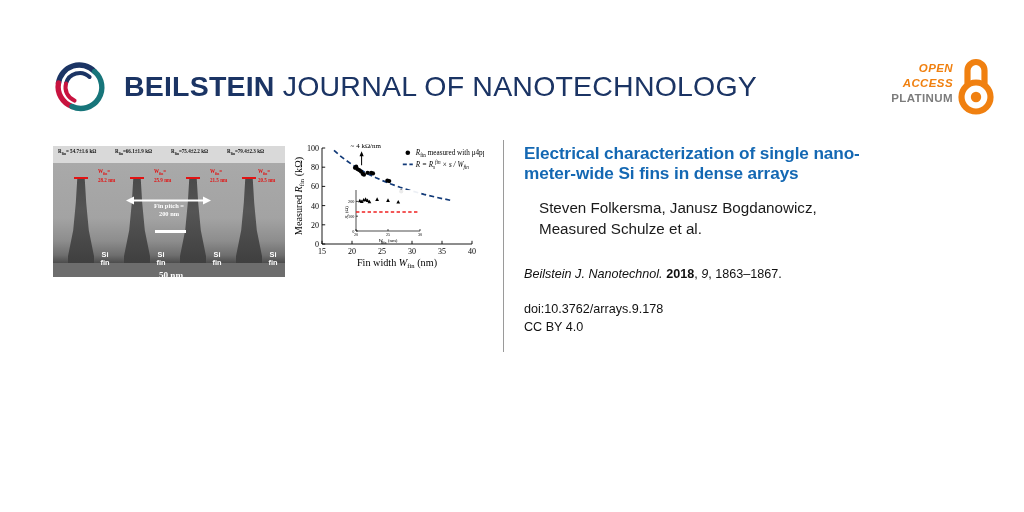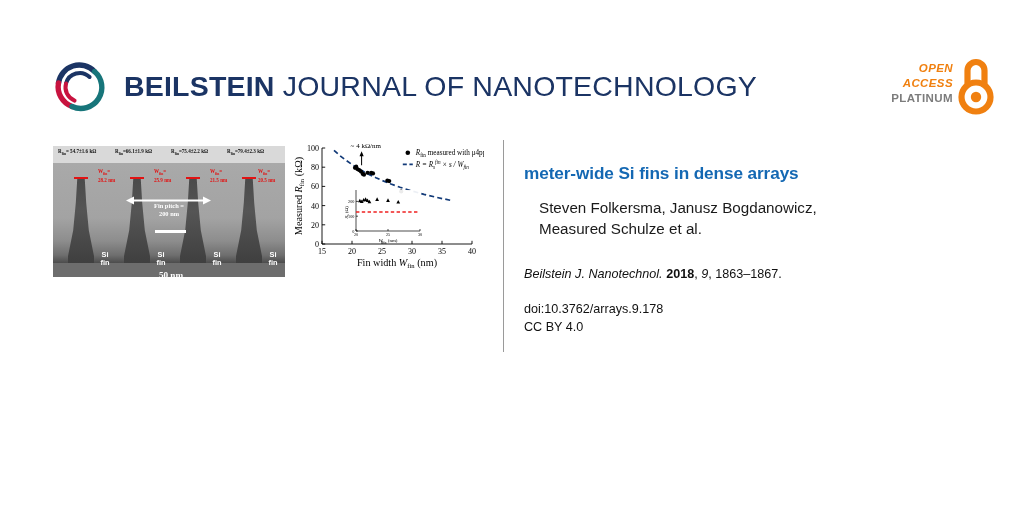--- a/index.html
+++ b/index.html
@@ -264,21 +264,21 @@
         <polygon points="96,62.364000000000004 94.1,65.964 97.9,65.964" fill="#000000"></polygon>
         <polygon points="106.24000000000001,63.99199999999999 104.34,67.59199999999998 108.14000000000001,67.59199999999998" fill="#000000"></polygon>
         <text x="96" y="106.4" font-size="5" text-anchor="middle" fill="#000"><tspan font-style="italic">W</tspan><tspan font-size="3.4" dy="1.2">fin</tspan><tspan dy="-1.2"> (nm)</tspan></text>
         <text x="0" y="0" font-size="5" text-anchor="middle" fill="#000" transform="translate(55.5,76.5) rotate(-90)"><tspan font-style="italic">R</tspan><tspan font-size="3.4" dy="1.2">s</tspan><tspan dy="-1.2"> (Ω)</tspan></text>
       </g>
   </svg>
 </div>
 
 <div id="article-meta">
   <h1 id="article-title">
-    <br>
+    <span>Electrical characterization of single nano-</span><br>
     <span>meter-wide Si fins in dense arrays</span>
   </h1>
   <p id="article-authors">
     <span>Steven Folkersma, Janusz Bogdanowicz,</span><br>
     <span>Measured Schulze et al.</span>
   </p>
   <div id="article-citation"><span class="cit-it">Beilstein J. Nanotechnol.</span> <span class="cit-bd">2018</span>, <span class="cit-it">9</span>, <span>1863–1867.</span></div>
   <div id="article-doi">
     <span>doi:10.3762/arrays.9.178</span><br>
     <span>CC BY 4.0</span>

